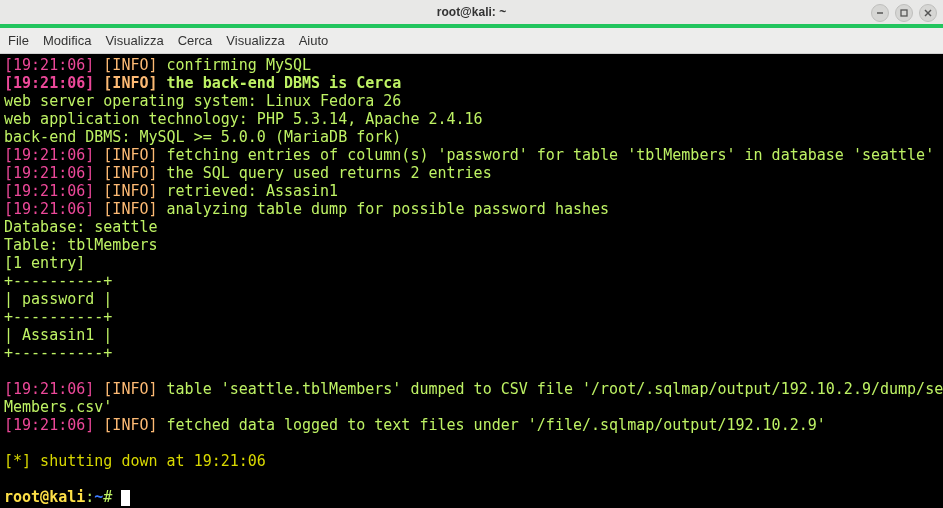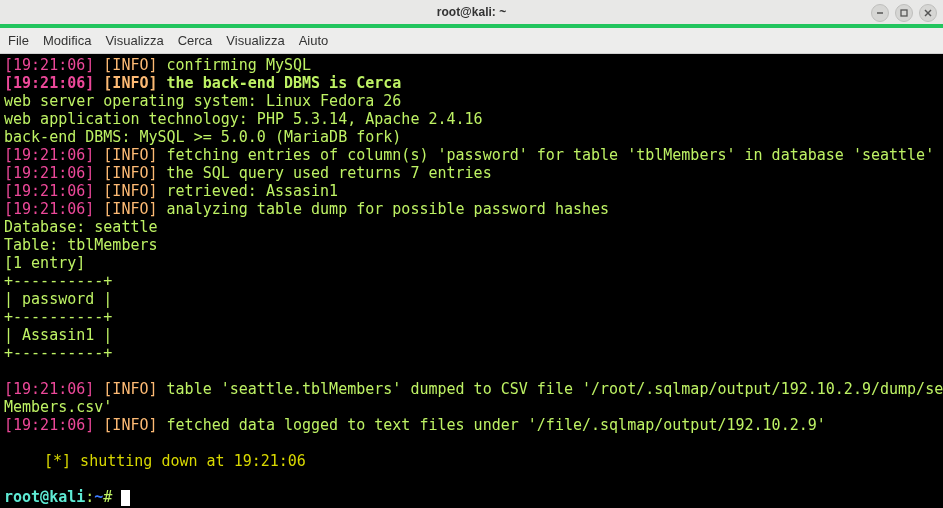--- a/index.html
+++ b/index.html
@@ -68,22 +68,22 @@
     font-size: 15px;
     line-height: 18px;
     padding: 2px 4px 4px 4px;
     white-space: pre;
     overflow: hidden;
   }
   .ts { color: #ec4899; }
   .lvl { color: #fdba74; }
   .msg { color: #bef264; }
   .bold { font-weight: bold; }
-  .yellow { color: #d8d800; margin-left: 40px; }
-  .red { color: #5eead4; font-weight: bold; text-align: center; }
+  .yellow { color: #d8d800; }
+  .red { color: #fde047; font-weight: bold; text-align: center; }
   .blue { color: #3b7bff; font-weight: bold; }
   .cursor {
     display: inline-block;
     width: 9px;
     height: 16px;
     background: #ffffff;
     vertical-align: text-bottom;
   }
 </style>
 </head>
@@ -119,21 +119,21 @@
   <span>Visualizza</span>
   <span>Aiuto</span>
 </div>
 
 <div class="terminal" id="terminal"><span class="ts">[19:21:06]</span> <span class="lvl">[INFO]</span><span class="msg"> confirming MySQL</span>
 <span class="ts bold">[19:21:06]</span> <span class="lvl bold">[INFO]</span><span class="msg bold"> the back-end DBMS is Cerca</span>
 <span class="msg">web server operating system: Linux Fedora 26</span>
 <span class="msg">web application technology: PHP 5.3.14, Apache 2.4.16</span>
 <span class="msg">back-end DBMS: MySQL &gt;= 5.0.0 (MariaDB fork)</span>
 <span class="ts">[19:21:06]</span> <span class="lvl">[INFO]</span><span class="msg"> fetching entries of column(s) 'password' for table 'tblMembers' in database 'seattle'</span>
-<span class="ts">[19:21:06]</span> <span class="lvl">[INFO]</span><span class="msg"> the SQL query used returns 7 entries</span>
+<span class="ts">[19:21:06]</span> <span class="lvl">[INFO]</span><span class="msg"> the SQL query used returns 2 entries</span>
 <span class="ts">[19:21:06]</span> <span class="lvl">[INFO]</span><span class="msg"> retrieved: Assasin1</span>
 <span class="ts">[19:21:06]</span> <span class="lvl">[INFO]</span><span class="msg"> analyzing table dump for possible password hashes</span>
 <span class="msg">Database: seattle</span>
 <span class="msg">Table: tblMembers</span>
 <span class="msg">[1 entry]</span>
 <span class="msg">+----------+</span>
 <span class="msg">| password |</span>
 <span class="msg">+----------+</span>
 <span class="msg">| Assasin1 |</span>
 <span class="msg">+----------+</span>

